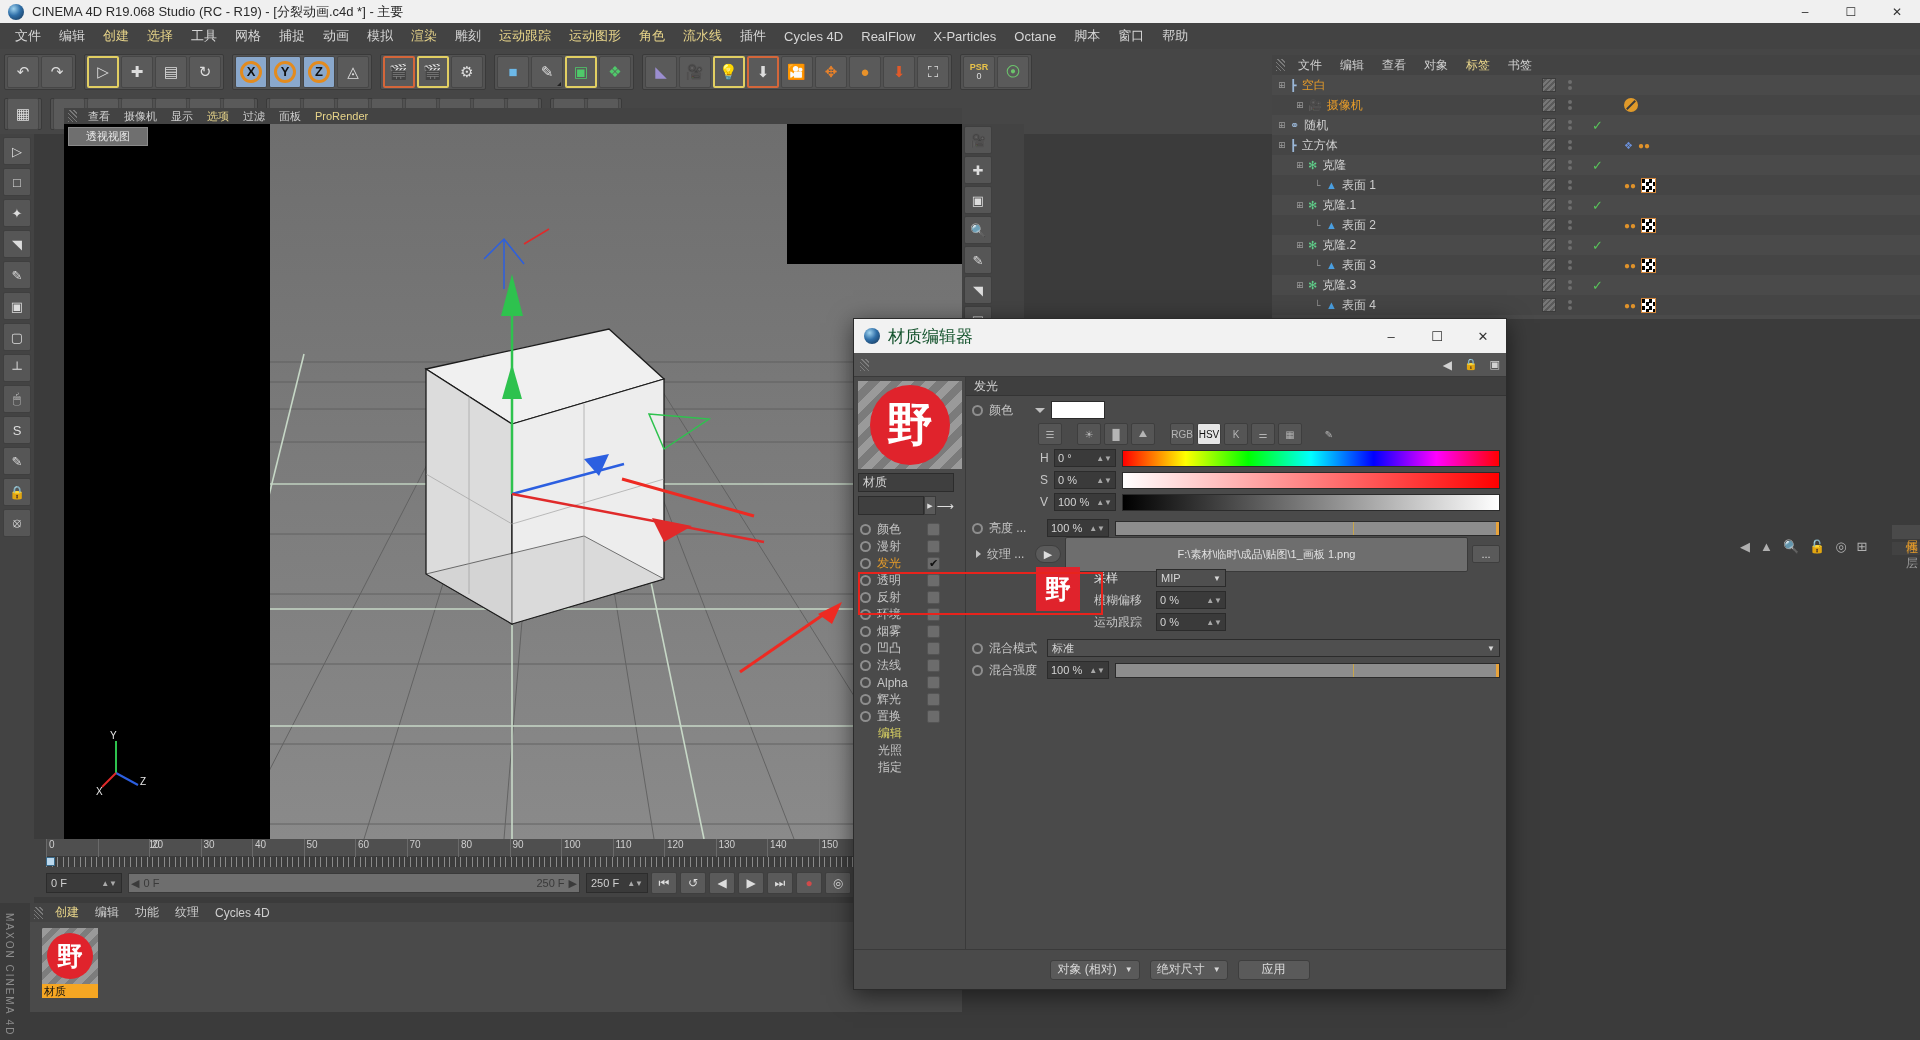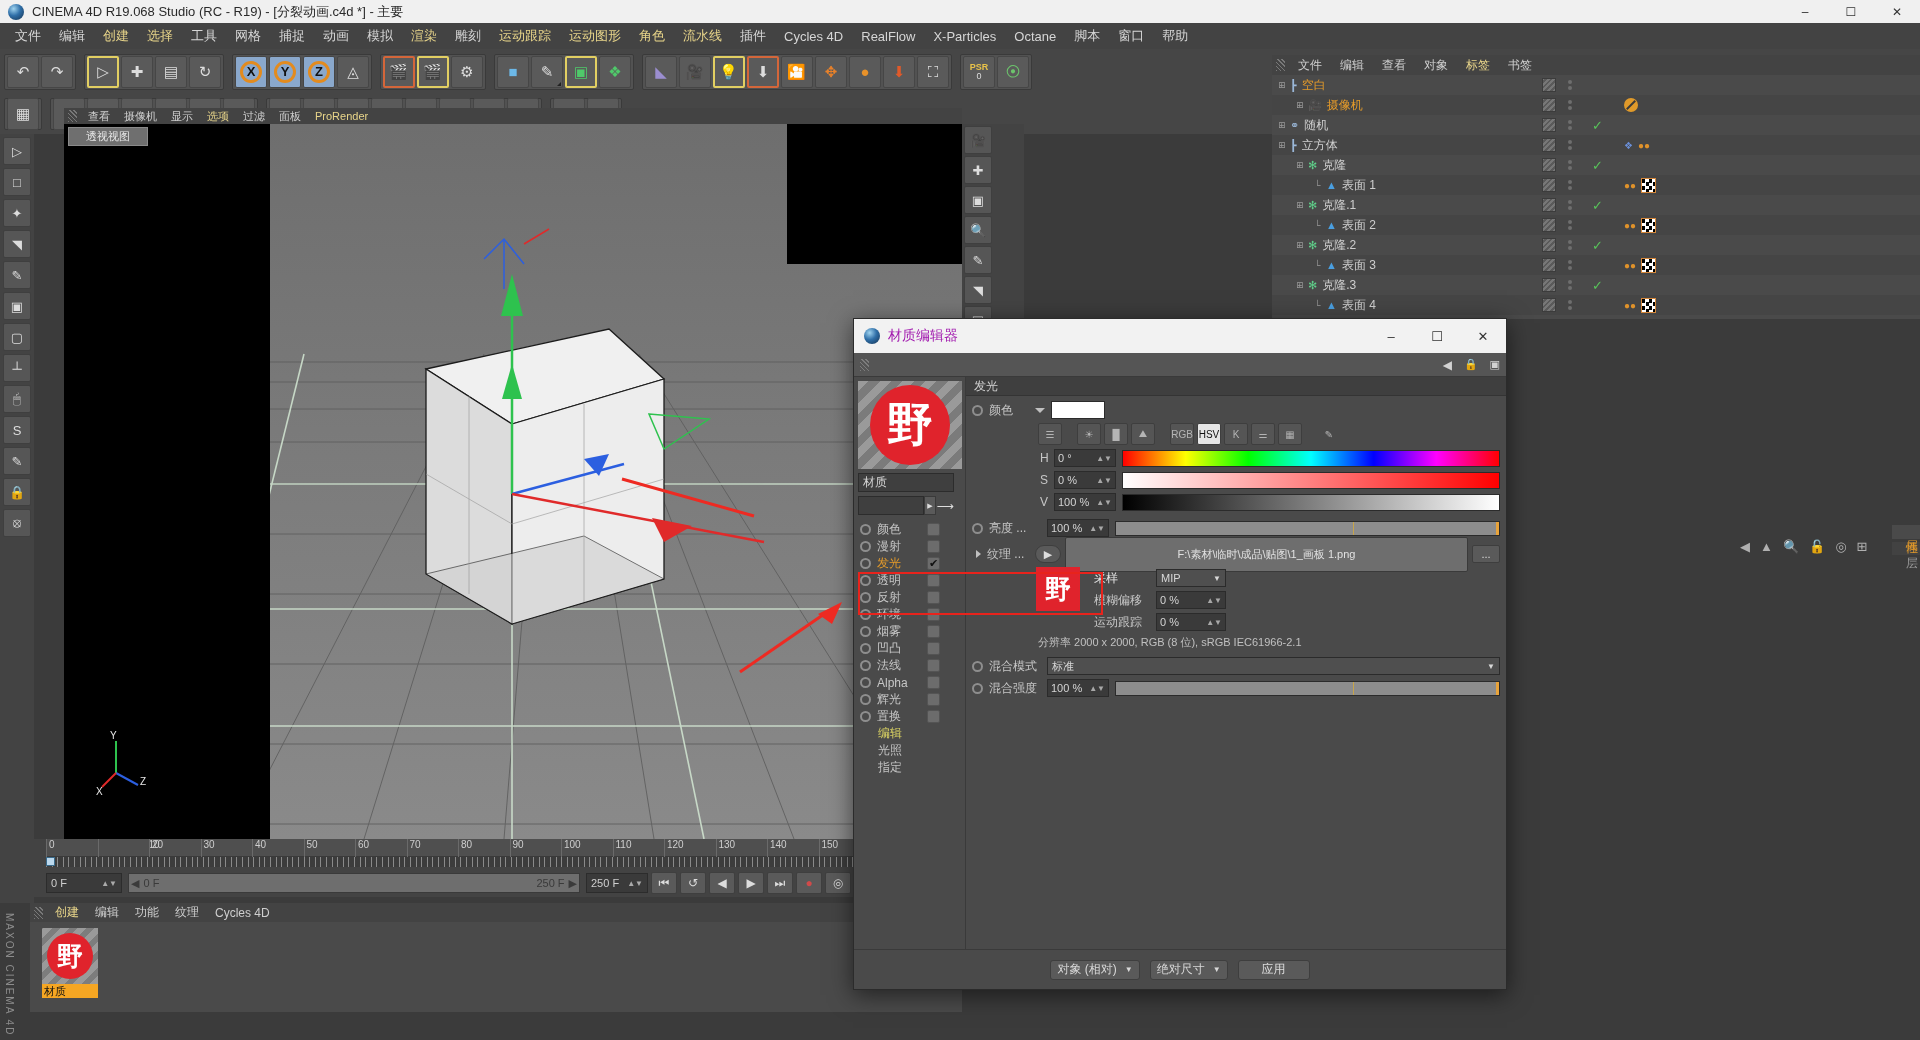--- a/index.html
+++ b/index.html
@@ -136,21 +136,21 @@
   .vtab { width:28px; padding:6px 0; text-align:center; writing-mode:vertical-rl;
      background:#4a4a4a; color:#e39a2a; font-size:12px; margin-bottom:3px; letter-spacing:1px;}
   .vtab.inactive { color:#9a9a9a; background:#424242; }
 
   
   .dlg { position:absolute; left:853px; top:318px; width:654px; height:672px;
      background:#4a4a4a; border:1px solid #2b2b2b; box-shadow:0 5px 22px rgba(0,0,0,.55); }
   .dlg-title { height:34px; background:#f2f2f2; display:flex; align-items:center; }
   .dlg-title .ic { width:16px; height:16px; margin:0 8px 0 10px; border-radius:50%;
      background:radial-gradient(circle at 35% 30%, #9fd3ef 0%, #2f6fa8 45%, #14304e 100%); }
-  .dlg-title .tx { color:#a21caf; font-size:14px; }
+  .dlg-title .tx { color:#14532d; font-size:17px; }
   .dlg-title .btns { margin-left:auto; display:flex; }
   .dlg-title .b { width:46px; height:34px; display:flex; align-items:center; justify-content:center;
      font-size:13px; color:#333; }
   .dlg-subbar { height:24px; background:#555; display:flex; align-items:center; padding:0 6px;
      border-bottom:1px solid #3a3a3a; }
   .dlg-body { position:absolute; left:0; top:58px; right:0; bottom:40px; display:flex; }
 
   .dlg-left { width:112px; background:#4a4a4a; border-right:1px solid #3a3a3a; }
   .preview { width:104px; height:88px; margin:4px; 
      background-image:repeating-linear-gradient(-45deg,#9a9a9a 0 8px,#7b7b7b 8px 16px);
@@ -952,21 +952,20 @@
             <div style="display:flex;align-items:center;height:22px">
               <span style="width:62px;font-size:12px;color:#c6c6c6">运动跟踪</span>
               <div class="numfield" style="width:70px">
                 <span>0 %</span>
                 <span class="sp">▲▼</span>
               </div>
             </div>
           </div>
         </div>
 
-        <div class="infoline">分辨率 2000 x 2000, RGB (8 位), sRGB IEC61966-2.1</div>
 
         <div class="prow" style="margin-top:4px">
           <div class="radio"></div>
           <div class="plabel">混合模式</div>
           <div class="selectfield" style="flex:1;margin-right:6px;justify-content:space-between">
             <span>标准</span>
             <span style="font-size:8px">▼</span>
           </div>
         </div>
 

